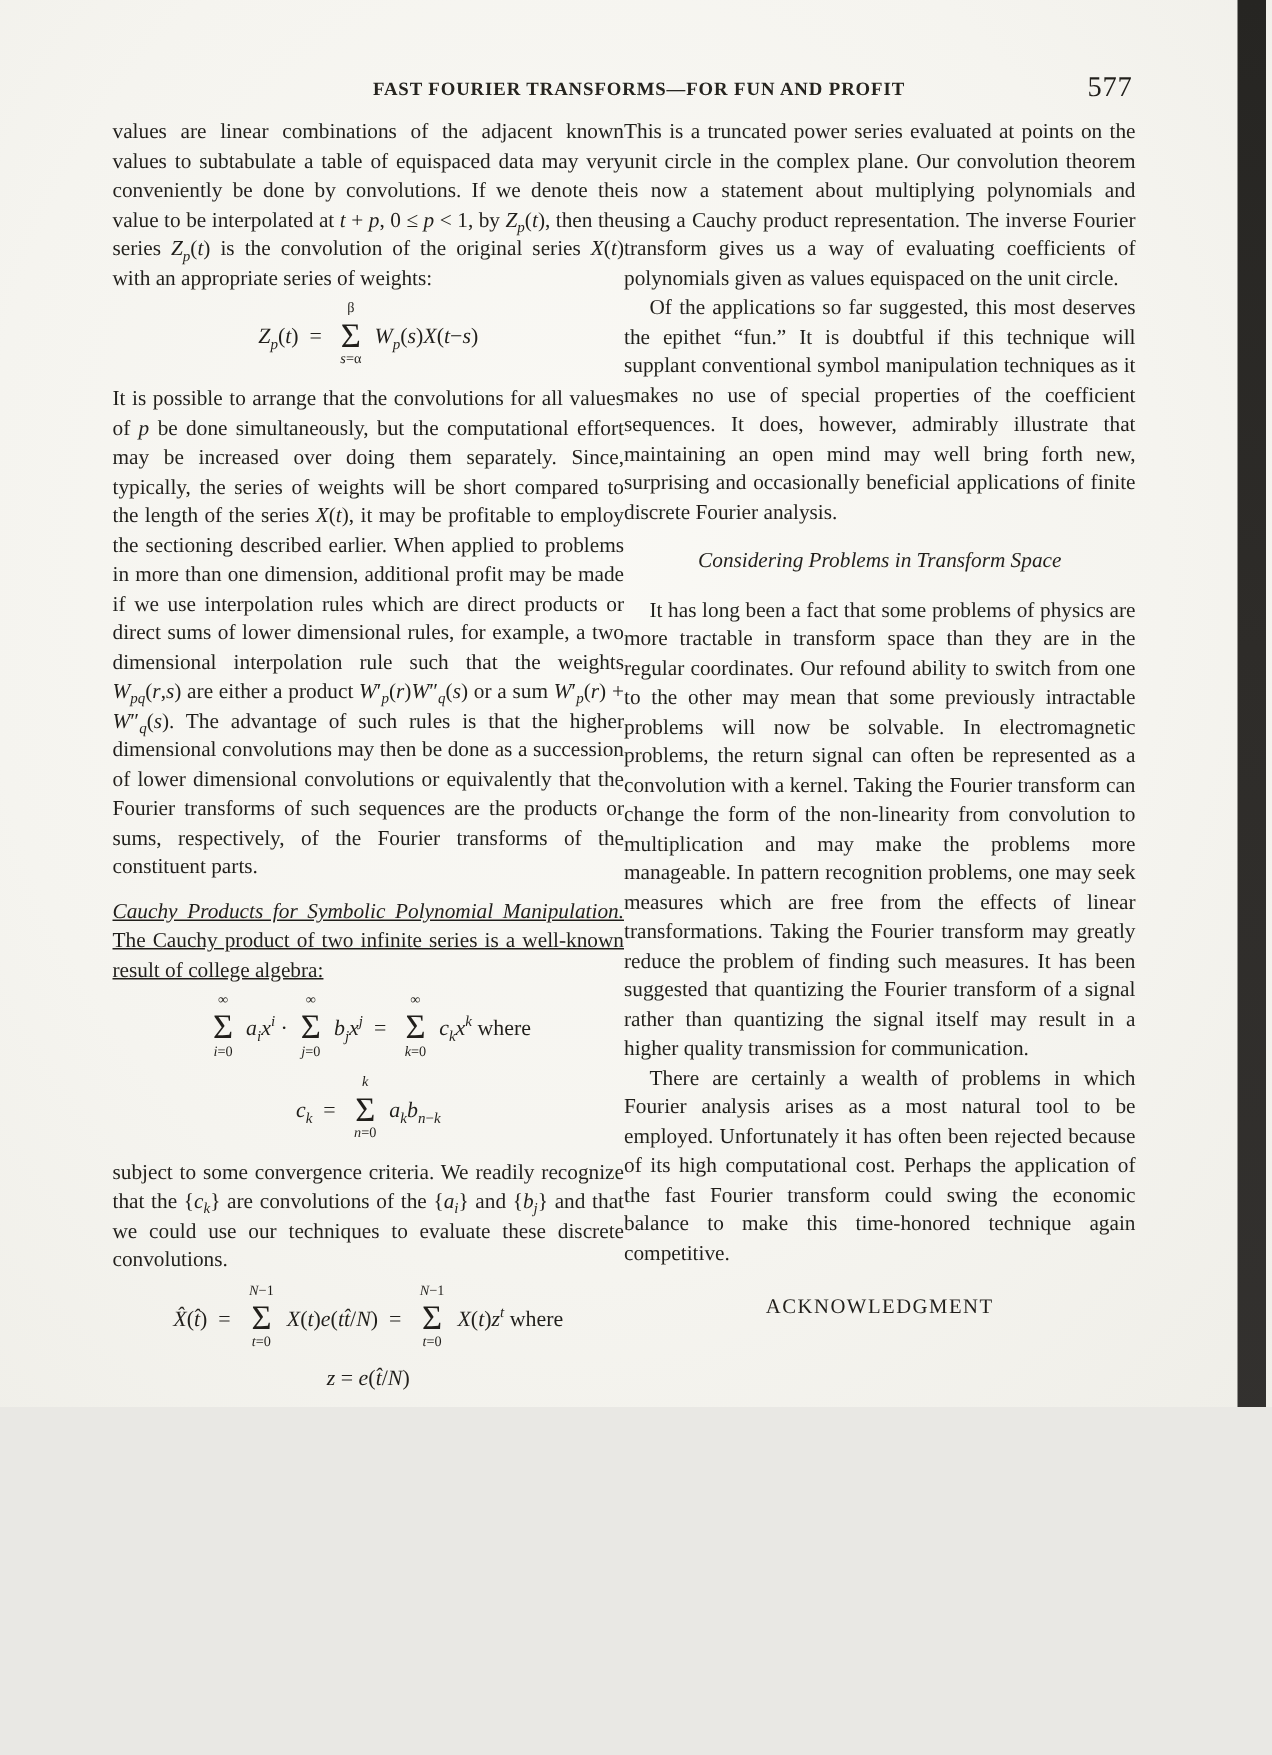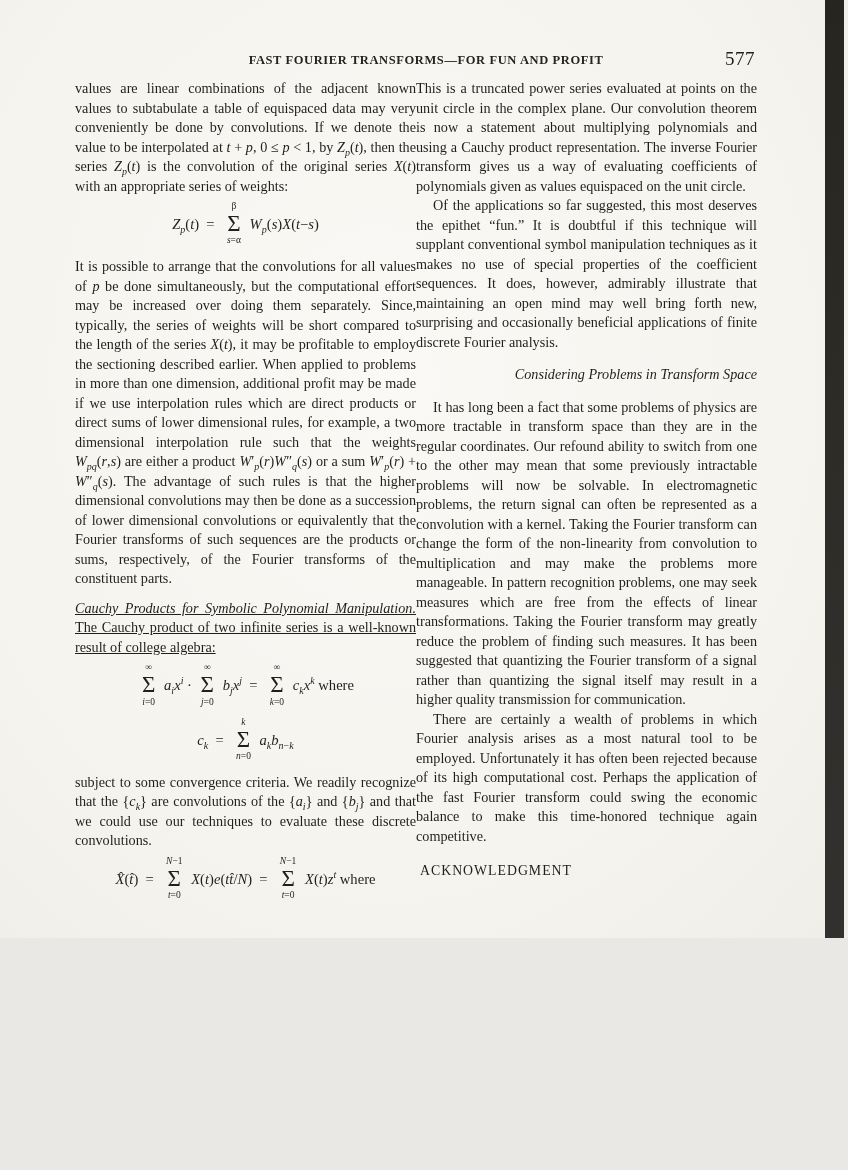--- a/index.html
+++ b/index.html
@@ -72,28 +72,28 @@
   }
   .sum .lim { font-size: 9.5px; line-height: 1.15; letter-spacing: 0; }
   .sum .lim i { font-style: italic; }
   .sum .sg { font-size: 23px; line-height: 1.02; }
   .runin-head { margin-top: 10px; text-decoration: underline; }
   .section-italic {
     font-style: italic;
     font-weight: normal;
     font-size: 14.2px;
     margin: 13px 0 13px;
-    text-align: right;
+    text-align: center;
   }
   .section-caps {
     font-weight: normal;
     font-size: 13.8px;
     letter-spacing: 1px;
-    margin: 15px 4px 13px;
-    text-align: left;
+    margin: 15px 17px 13px;
+    text-align: center;
   }
   .spine-shadow {
     position: absolute;
     top: 0; right: 4px;
     width: 19px; height: 1076px;
     background: linear-gradient(to bottom, #262522, var(--spine) 40%, #343230);
     border-radius: 0 0 5px 3px;
   }
   .page-edge-line {
     position: absolute;
@@ -150,20 +150,21 @@
       <p class="para">subject to some convergence criteria. We readily recognize that the {<i>c</i><sub><i>k</i></sub>} are convolutions of the {<i>a</i><sub><i>i</i></sub>} and {<i>b</i><sub><i>j</i></sub>} and that we could use our techniques to evaluate these discrete convolutions.</p>
       <div class="equation"><i>X̂</i>(<i>t̂</i>) &nbsp;=&nbsp; <span class="sum">
             <span class="lim"><i>N</i>−1</span>
             <span class="sg">Σ</span>
             <span class="lim"><i>t</i>=0</span>
           </span> <i>X</i>(<i>t</i>)<i>e</i>(<i>tt̂</i>/<i>N</i>) &nbsp;=&nbsp; <span class="sum">
             <span class="lim"><i>N</i>−1</span>
             <span class="sg">Σ</span>
             <span class="lim"><i>t</i>=0</span>
           </span> <i>X</i>(<i>t</i>)<i>z</i><sup><i>t</i></sup> where</div>
+      <div class="equation"><i>z</i> = <i>e</i>(<i>t̂</i>/<i>N</i>)</div>
     </div>
 
     <div class="col">
       <p class="para">This is a truncated power series evaluated at points on the unit circle in the complex plane. Our convolution theorem is now a statement about multiplying polynomials and using a Cauchy product representation. The inverse Fourier transform gives us a way of evaluating coefficients of polynomials given as values equispaced on the unit circle.</p>
       <p class="para indent">Of the applications so far suggested, this most deserves the epithet “fun.” It is doubtful if this technique will supplant conventional symbol manipulation techniques as it makes no use of special properties of the coefficient sequences. It does, however, admirably illustrate that maintaining an open mind may well bring forth new, surprising and occasionally beneficial applications of finite discrete Fourier analysis.</p>
       <h3 class="section-italic">Considering Problems in Transform Space</h3>
       <p class="para indent">It has long been a fact that some problems of physics are more tractable in transform space than they are in the regular coordinates. Our refound ability to switch from one to the other may mean that some previously intractable problems will now be solvable. In electromagnetic problems, the return signal can often be represented as a convolution with a kernel. Taking the Fourier transform can change the form of the non-linearity from convolution to multiplication and may make the problems more manageable. In pattern recognition problems, one may seek measures which are free from the effects of linear transformations. Taking the Fourier transform may greatly reduce the problem of finding such measures. It has been suggested that quantizing the Fourier transform of a signal rather than quantizing the signal itself may result in a higher quality transmission for communication.</p>
       <p class="para indent">There are certainly a wealth of problems in which Fourier analysis arises as a most natural tool to be employed. Unfortunately it has often been rejected because of its high computational cost. Perhaps the application of the fast Fourier transform could swing the economic balance to make this time-honored technique again competitive.</p>
       <h3 class="section-caps">ACKNOWLEDGMENT</h3>
     </div>

